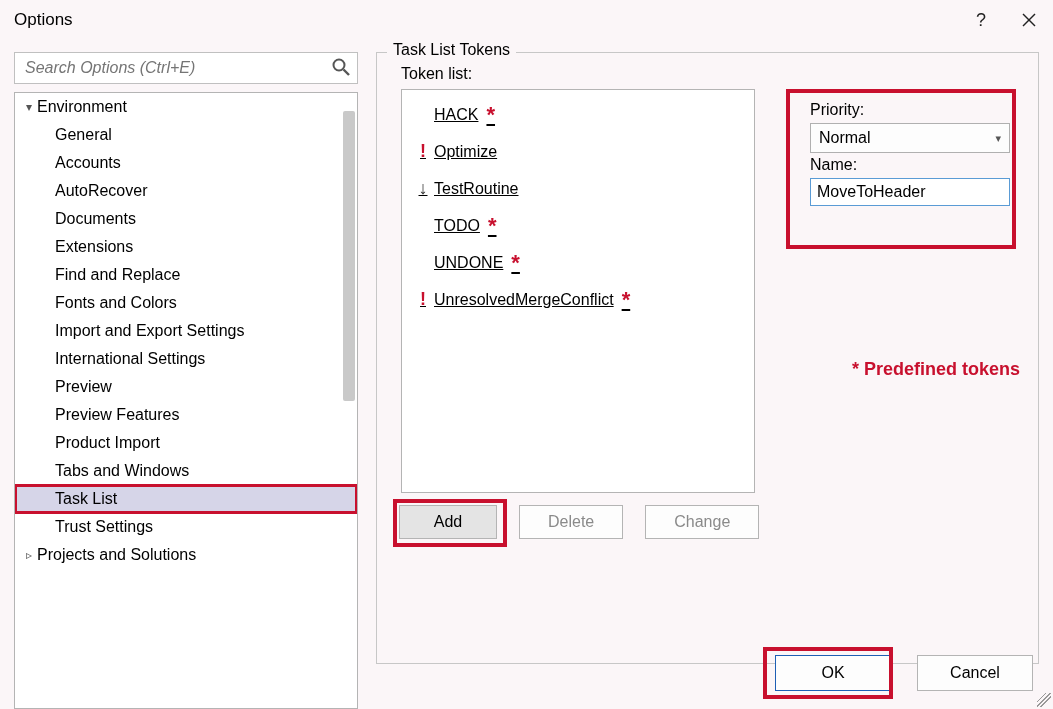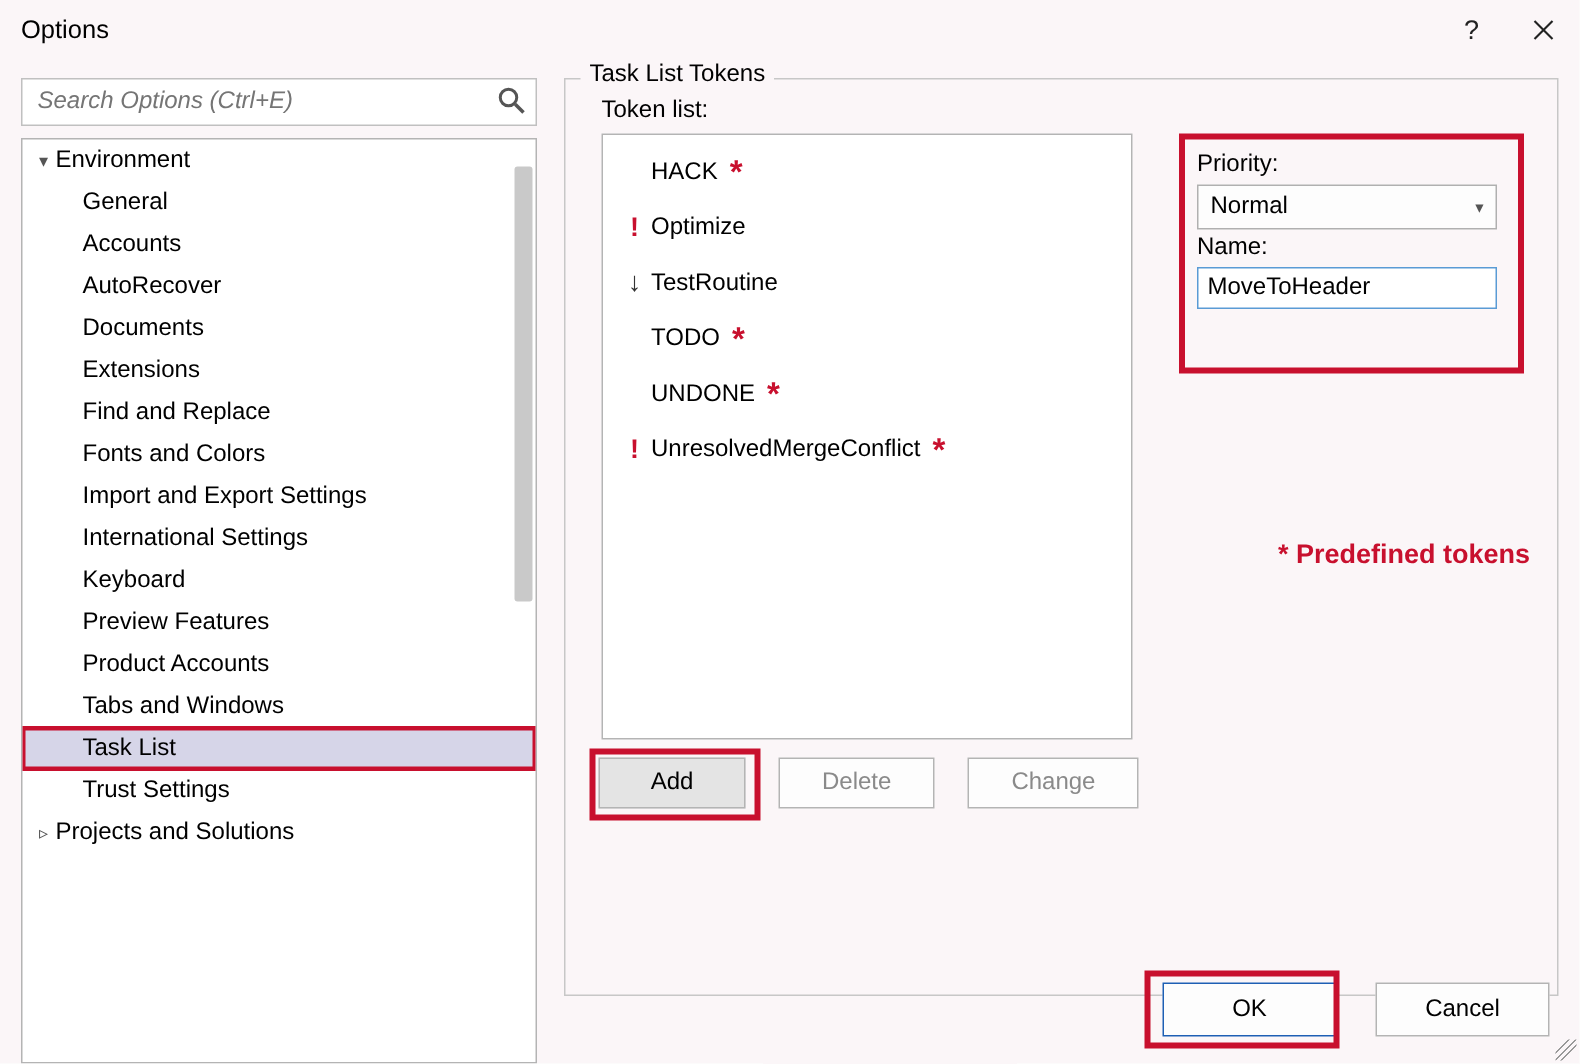--- a/index.html
+++ b/index.html
@@ -137,20 +137,21 @@
     border: 1px solid #b4b4b4;
     background: #fff;
     padding: 6px 0;
   }
   .token-item {
     display: flex;
     align-items: center;
     height: 37px;
     padding-left: 10px;
     font-size: 16px;
+    text-decoration: underline;
   }
   .tok-icon {
     width: 22px;
     display: inline-flex;
     justify-content: center;
     align-items: center;
     color: #c8102e;
     font-weight: bold;
     font-size: 18px;
   }
@@ -185,21 +186,21 @@
     border: 4px solid #c8102e;
     pointer-events: none;
   }
   
   .rpanel {
     position: absolute;
     top: 36px; right: 22px;
     width: 230px; height: 160px;
     border: 4px solid #c8102e;
     box-sizing: border-box;
-    padding: 8px 8px;
+    padding: 8px 20px;
   }
   .rpanel label { display: block; font-size: 16px; margin-bottom: 4px; }
   .priority-sel {
     width: 200px;
     height: 30px;
     border: 1px solid #b0b0b0;
     background: #fdfdfd;
     display: flex;
     align-items: center;
     justify-content: space-between;
@@ -340,31 +341,31 @@
                     <span>Import and Export Settings</span>
                   </div>
                 </li>
                 <li>
                   <div class="tree-item">
                     <span>International Settings</span>
                   </div>
                 </li>
                 <li>
                   <div class="tree-item">
-                    <span>Keyboard</span>
+                    <span>Preview</span>
                   </div>
                 </li>
                 <li>
                   <div class="tree-item">
                     <span>Preview Features</span>
                   </div>
                 </li>
                 <li>
                   <div class="tree-item">
-                    <span>Product Accounts</span>
+                    <span>Product Import</span>
                   </div>
                 </li>
                 <li>
                   <div class="tree-item">
                     <span>Tabs and Windows</span>
                   </div>
                 </li>
                 <li>
                   <div class="tree-item selected hl">
                     <span>Task List</span>

